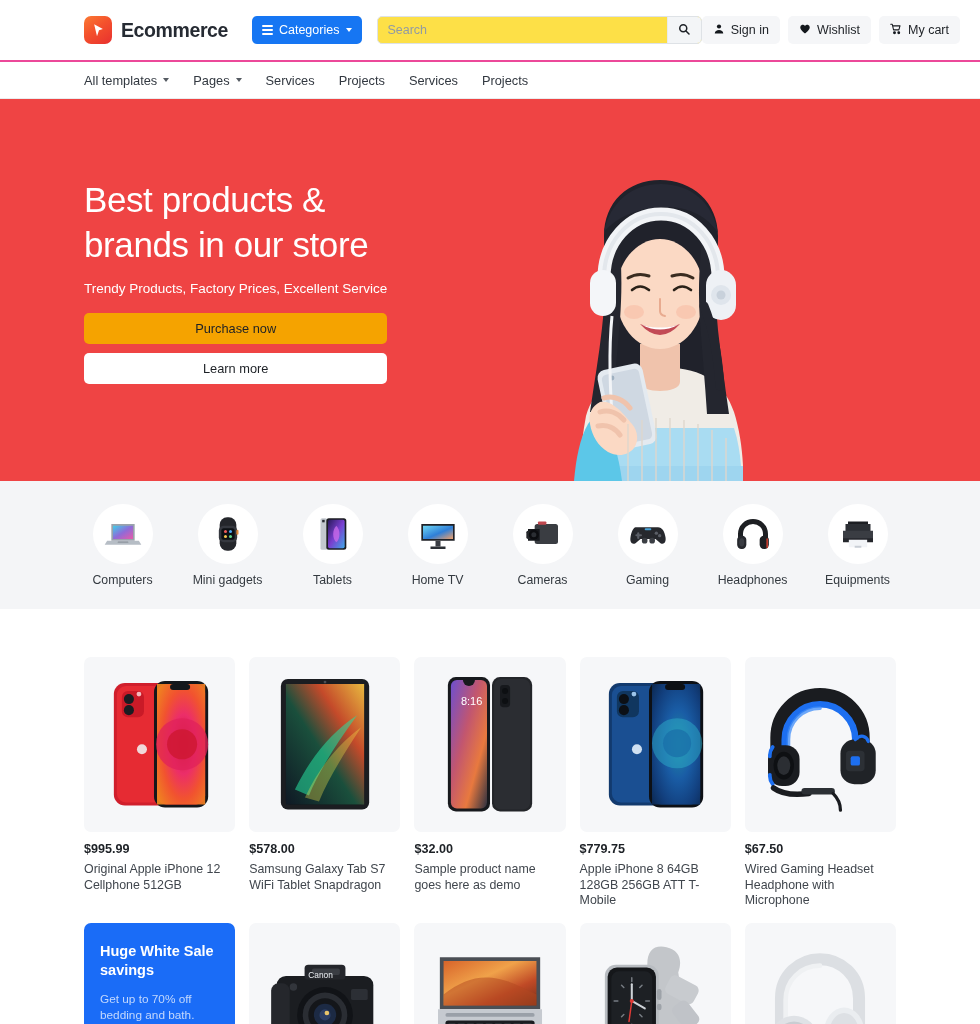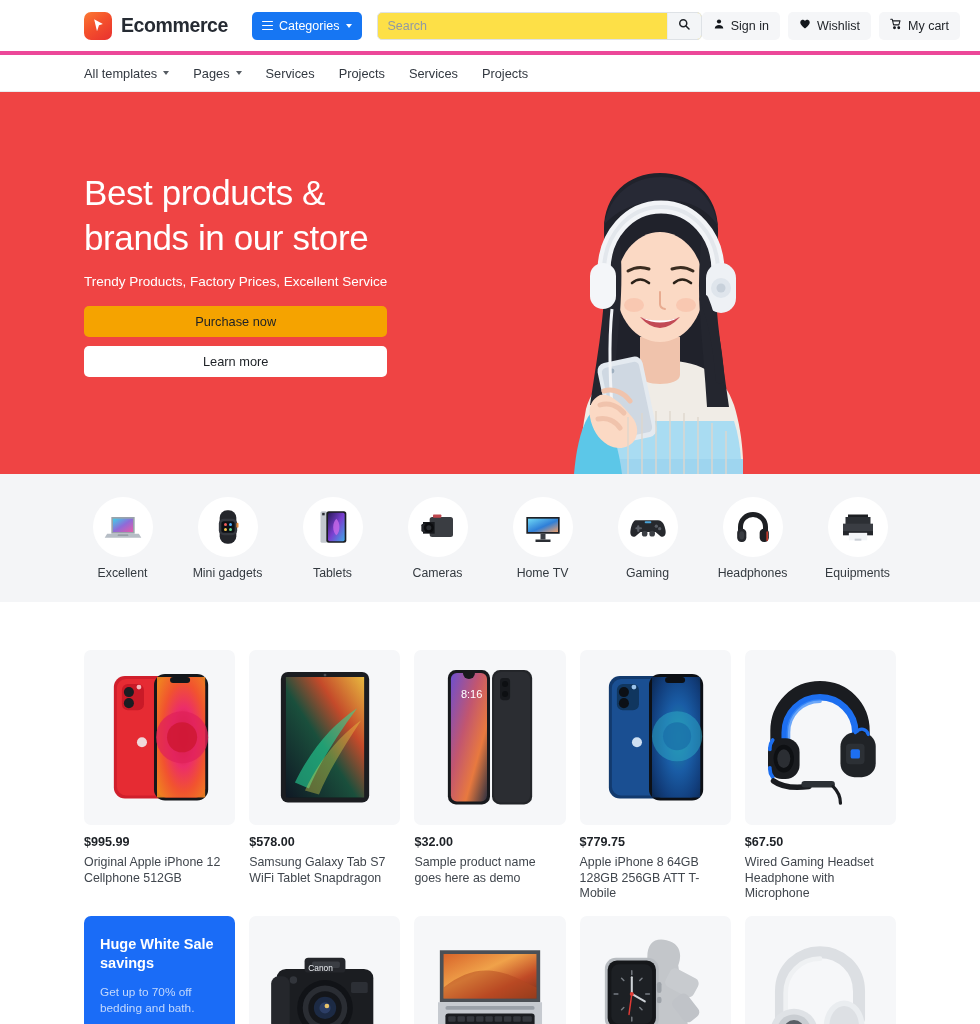--- a/index.html
+++ b/index.html
@@ -8,26 +8,26 @@
     height: 1024px;
     overflow: hidden;
     background: #ffffff;
     font-family: "Liberation Sans", sans-serif;
     color: #212529;
     -webkit-font-smoothing: antialiased;
   }
 
   
   .topbar {
-    height: 55px;
+    height: 62px;
     display: flex;
     align-items: center;
     padding: 0 20px 0 84px;
     background: #fff;
-    border-bottom: 4px solid #ec4899;
+    border-bottom: 2px solid #ec4899;
   }
   .brand { display: flex; align-items: center; gap: 9px; flex: 0 0 auto; }
   .brand-logo {
     width: 28px; height: 28px; border-radius: 7px;
     background: linear-gradient(145deg, #fb7a33 0%, #f4512c 45%, #e8302f 100%);
     display: flex; align-items: center; justify-content: center;
     position: relative; overflow: hidden;
   }
   .brand-logo svg { width: 15px; height: 15px; }
   .brand-name {
@@ -344,21 +344,21 @@
         <path d="M12 14h24v16H12z" fill="url(#lapScr)"></path>
         <linearGradient id="lapScr" x1="0" y1="0" x2="1" y2="1">
           <stop offset="0" stop-color="#3fd0e8"></stop>
             <stop offset=".5" stop-color="#8e6bd8"></stop>
             <stop offset="1" stop-color="#e85aa8"></stop>
         </linearGradient>
         <path d="M5 32h38l3 5H2z" fill="#b6bdc5"></path>
         <path d="M18 33h12l.6 1.6H17.4z" fill="#8d949d"></path>
       </svg>
     </span>
-    <span class="cat-label">Excellent</span>
+    <span class="cat-label">Computers</span>
   </div>
 
   <div class="cat">
     <span class="cat-circ">
       <svg viewBox="0 0 48 48">
         <rect x="14" y="4" width="20" height="40" rx="9" fill="#24262b"></rect>
         <rect x="13" y="14" width="22" height="20" rx="6" fill="#35383f"></rect>
         <rect x="16" y="17" width="16" height="14" rx="3" fill="#0d1014"></rect>
         <circle cx="21" cy="21" r="1.8" fill="#f05a5a"></circle>
           <circle cx="27" cy="21" r="1.8" fill="#4ea8f5"></circle>
@@ -384,46 +384,46 @@
         <path d="M28 14c5 5 5 15 0 20-5-5-5-15 0-20z" fill="#c86ae8" opacity=".8"></path>
         <rect x="11" y="7" width="3" height="3" fill="#2b2d33"></rect>
       </svg>
     </span>
     <span class="cat-label">Tablets</span>
   </div>
 
   <div class="cat">
     <span class="cat-circ">
       <svg viewBox="0 0 48 48">
-        <rect x="14" y="12" width="28" height="24" rx="3" fill="#3a3d42"></rect>
-        <rect x="18" y="9" width="10" height="4" rx="1" fill="#c0484f"></rect>
-        <path d="M6 18h14v14H6z" fill="#16181c"></path>
-        <rect x="4" y="20" width="6" height="10" rx="2" fill="#24262b"></rect>
-        <circle cx="13" cy="25" r="6" fill="#0c0d10"></circle>
-        <circle cx="13" cy="25" r="3" fill="#2b2e33"></circle>
-      </svg>
-    </span>
-    <span class="cat-label">Cameras</span>
-  </div>
-
-  <div class="cat">
-    <span class="cat-circ">
-      <svg viewBox="0 0 48 48">
         <path d="M4 12h40v20H4z" fill="#1f2126"></path>
         <path d="M6 14h36v16H6z" fill="url(#tvScr)"></path>
         <linearGradient id="tvScr" x1="0" y1="0" x2="1" y2="1">
           <stop offset="0" stop-color="#6fd8f5"></stop>
             <stop offset=".55" stop-color="#2f7fd8"></stop>
             <stop offset="1" stop-color="#f0a06a"></stop>
         </linearGradient>
         <path d="M21 32h6v7h-6z" fill="#3a3d44"></path>
         <path d="M15 39h18v3H15z" fill="#2b2e34"></path>
       </svg>
     </span>
     <span class="cat-label">Home TV</span>
+  </div>
+
+  <div class="cat">
+    <span class="cat-circ">
+      <svg viewBox="0 0 48 48">
+        <rect x="14" y="12" width="28" height="24" rx="3" fill="#3a3d42"></rect>
+        <rect x="18" y="9" width="10" height="4" rx="1" fill="#c0484f"></rect>
+        <path d="M6 18h14v14H6z" fill="#16181c"></path>
+        <rect x="4" y="20" width="6" height="10" rx="2" fill="#24262b"></rect>
+        <circle cx="13" cy="25" r="6" fill="#0c0d10"></circle>
+        <circle cx="13" cy="25" r="3" fill="#2b2e33"></circle>
+      </svg>
+    </span>
+    <span class="cat-label">Cameras</span>
   </div>
 
   <div class="cat">
     <span class="cat-circ">
       <svg viewBox="0 0 48 48">
         <path d="M12 16h24c5 0 8 5 9 12 1 6-2 9-6 7l-6-5H15l-6 5c-4 2-7-1-6-7 1-7 4-12 6-12z" fill="#26282d"></path>
         <rect x="11" y="22" width="2.6" height="8" rx="1.3" fill="#5a5e66"></rect>
         <rect x="8.8" y="24.2" width="8" height="2.6" rx="1.3" fill="#5a5e66"></rect>
         <circle cx="34" cy="23" r="2" fill="#5a5e66"></circle>
           <circle cx="38" cy="26" r="2" fill="#5a5e66"></circle>

